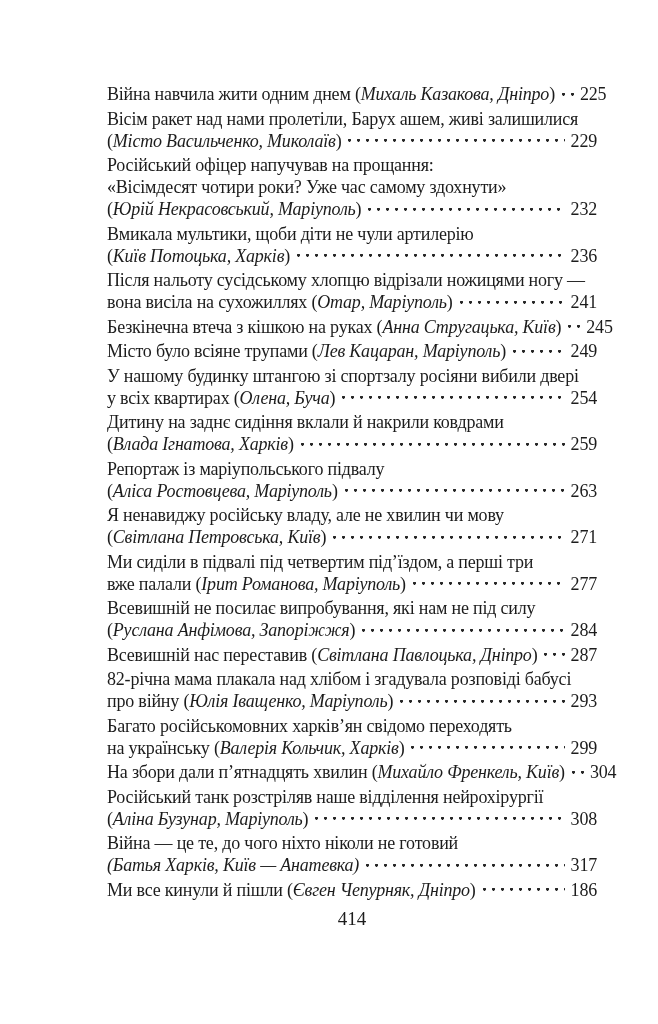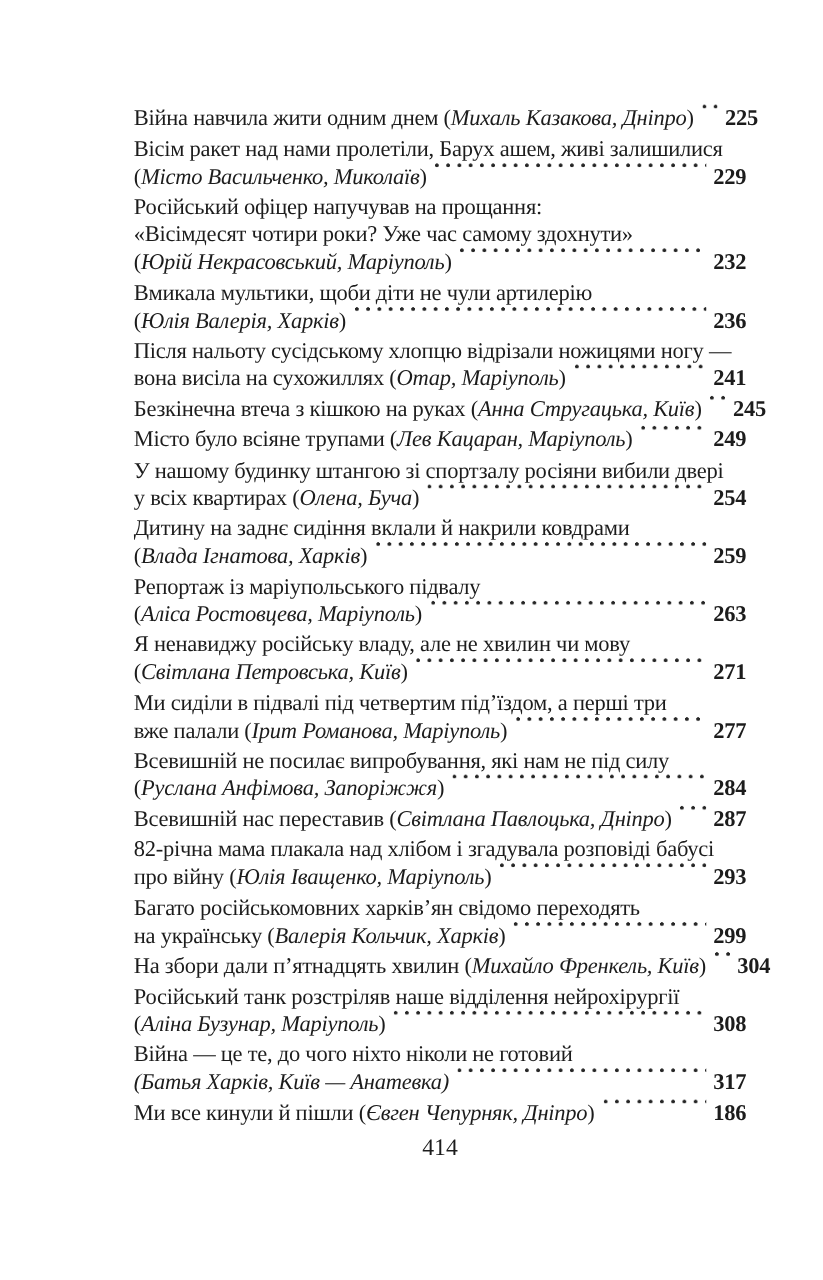--- a/index.html
+++ b/index.html
@@ -12,34 +12,34 @@
     box-sizing: border-box;
     padding: 83px 61px 0 107px;
     font-family: "Liberation Serif", "DejaVu Serif", serif;
     font-size: 18px;
     line-height: 22px;
     color: #1c1c1c;
     letter-spacing: -0.2px;
   }
   .toc-list { width: 100%; }
   .entry { margin-bottom: 2.5px; }
-  .line { display: flex; align-items: flex-start; width: 100%; }
+  .line { display: flex; align-items: center; width: 100%; }
   .text { white-space: nowrap; flex: 0 0 auto; }
   .it { font-style: italic; }
   .leader {
     flex: 1 1 auto;
     min-width: 12px;
     height: 5px;
     margin: 0 6px 0 7px;
     background-image: radial-gradient(circle at 1.5px 2.3px, #262626 1.25px, rgba(0,0,0,0) 1.7px);
     background-size: 9px 5px;
     background-repeat: repeat-x;
     background-position: left bottom;
   }
-  .pagenum { flex: 0 0 auto; text-align: right; font-weight: bold; }
+  .pagenum { flex: 0 0 auto; text-align: right; }
   .footer {
     margin-top: 7px;
     text-align: center;
     font-size: 19px;
     letter-spacing: 0;
     font-family: Liberation Serif, serif;
   }
 </style>
 </head>
 <body>
@@ -74,21 +74,21 @@
           <span class="text"><span>(</span><span class="it">Юрій Некрасовський, Маріуполь</span><span>)</span></span>
           <span class="leader"></span>
           <span class="pagenum">232</span>
         </div>
       </div>
       <div class="entry">
         <div class="line">
           <span class="text"><span>Вмикала мультики, щоби діти не чули артилерію</span></span>
         </div>
         <div class="line">
-          <span class="text"><span>(</span><span class="it">Юлія Валерія, Харків</span><span>)</span></span>
+          <span class="text"><span>(</span><span class="it">Київ Потоцька, Харків</span><span>)</span></span>
           <span class="leader"></span>
           <span class="pagenum">236</span>
         </div>
       </div>
       <div class="entry">
         <div class="line">
           <span class="text"><span>Після нальоту сусідському хлопцю відрізали ножицями ногу —</span></span>
         </div>
         <div class="line">
           <span class="text"><span>вона висіла на сухожиллях (</span><span class="it">Отар, Маріуполь</span><span>)</span></span>

